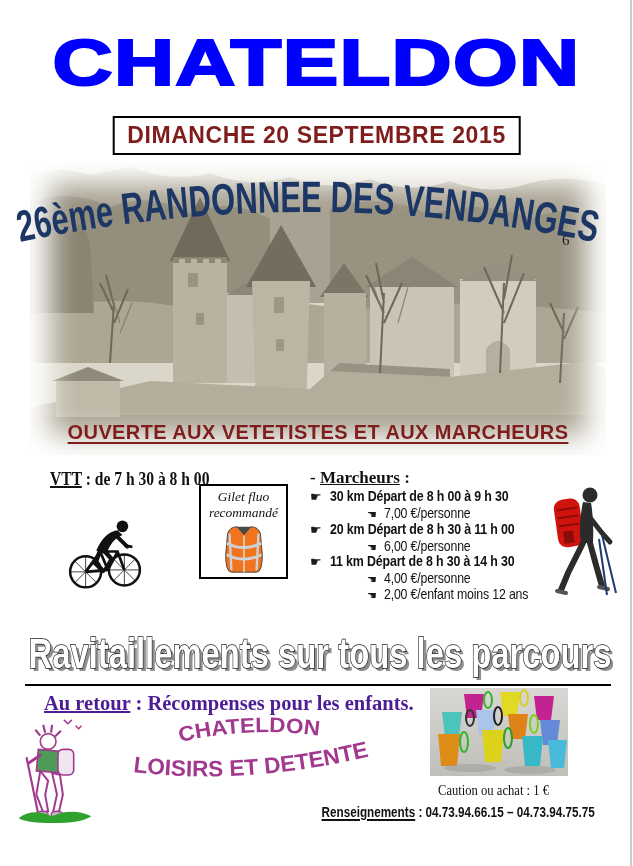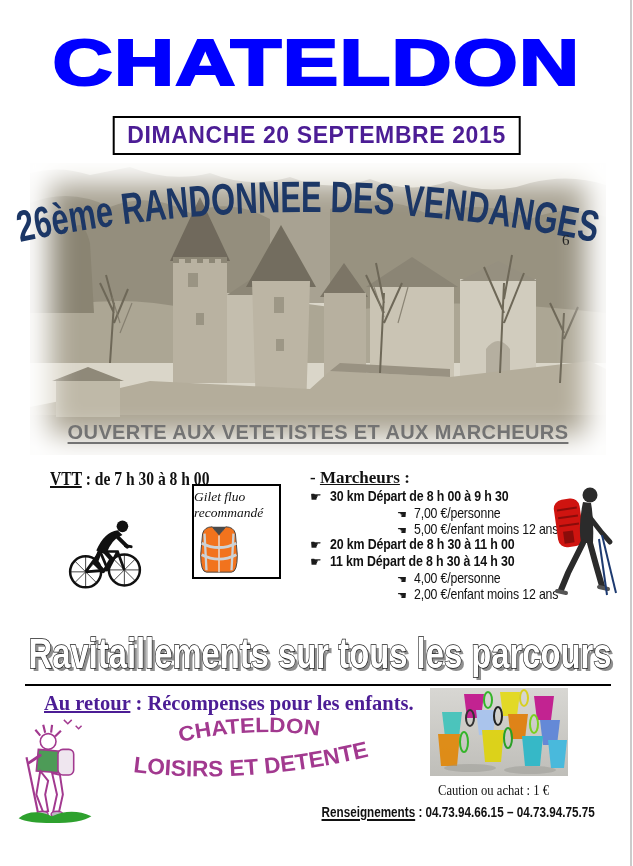--- a/index.html
+++ b/index.html
@@ -7,50 +7,50 @@
         font-family:"Liberation Sans",sans-serif;color:#111;}
   .edge-line{position:absolute;right:1px;top:0;width:2px;height:100%;background:#cbcbcb;}
 
   
   .title{position:absolute;top:26px;left:0;width:100%;text-align:center;
          color:#0000ff;font-weight:700;font-size:64px;letter-spacing:1px;
          -webkit-text-stroke:2.2px #0000ff;transform:scaleX(1.30);transform-origin:50% 50%;
          font-family:"Liberation Sans",sans-serif;}
   .date-box{position:absolute;top:116px;left:50%;transform:translateX(-50%);
             border:2px solid #000;padding:4px 13px;white-space:nowrap;}
-  .date-box span{color:#4c1d95;font-weight:bold;font-size:23px;letter-spacing:.6px;}
+  .date-box span{color:#7f1d1d;font-weight:bold;font-size:23px;letter-spacing:.6px;}
 
   
   .photo-wrap{position:absolute;left:30px;top:163px;width:576px;height:292px;}
   .photo-wrap svg{display:block;width:100%;height:100%;}
   .vignette{position:absolute;inset:0;box-shadow:inset 0 0 28px 20px #ffffff;pointer-events:none;}
 
   .wordart1{position:absolute;left:10px;top:166px;width:612px;height:100px;overflow:visible;}
   .sub6{position:absolute;left:562px;top:232px;font:15px "Liberation Serif",serif;color:#222;}
 
   .ouverte{position:absolute;left:30px;top:421px;width:576px;text-align:center;}
-  .ouverte span{color:#737373;font-weight:bold;font-size:20px;letter-spacing:.4px;
+  .ouverte span{color:#7f1d1d;font-weight:bold;font-size:20px;letter-spacing:.4px;
                 text-decoration:underline;text-decoration-thickness:2px;text-underline-offset:3px;}
 
   
   .vtt{position:absolute;left:50px;top:468px;white-space:nowrap;
        font:bold 19px "Liberation Serif",serif;transform:scaleX(.82);transform-origin:0 50%;}
   .vtt .u{text-decoration:underline;text-decoration-thickness:2px;}
   .cyclist{position:absolute;left:60px;top:506px;width:90px;height:92px;}
-  .gilet-box{position:absolute;left:192px;top:484px;width:89px;height:95px;border:2px solid #000;
-             text-align:left;box-sizing:border-box;padding-top:3px;}
+  .gilet-box{position:absolute;left:199px;top:484px;width:89px;height:95px;border:2px solid #000;
+             text-align:center;box-sizing:border-box;padding-top:3px;}
   .gilet-box .gl{font:italic 13.5px "Liberation Serif",serif;line-height:16px;display:block;}
   .gilet-box svg{margin-top:1px;}
 
   
   .march{position:absolute;left:310px;top:468px;width:250px;}
   .m-head{font:bold 17px "Liberation Serif",serif;height:19px;white-space:pre;}
   .m-head .u{text-decoration:underline;font-family:Liberation Serif, serif;}
   .m-route{height:17px;white-space:nowrap;}
-  .m-price{height:15.5px;margin-left:87px;white-space:nowrap;}
+  .m-price{height:15.5px;margin-left:57px;white-space:nowrap;}
   .rb{display:inline-block;width:20px;font-family:"DejaVu Sans",sans-serif;font-size:13px;color:#1a1a1a;}
   .pb{display:inline-block;width:17px;font-family:"DejaVu Sans",sans-serif;font-size:11px;color:#1a1a1a;}
   .rt{display:inline-block;font:bold 15.5px "Liberation Sans",sans-serif;transform:scaleX(.8);
       transform-origin:0 50%;letter-spacing:-.2px;}
   .pt{display:inline-block;font:14.5px "Liberation Sans",sans-serif;transform:scaleX(.85);
       transform-origin:0 50%;letter-spacing:-.2px;}
   .hiker2{position:absolute;left:550px;top:485px;width:70px;height:115px;}
 
   
   .banner-svg{position:absolute;left:0;top:625px;width:633px;height:58px;}
@@ -179,23 +179,23 @@
       <path d="M7,34 Q25,43 43,34" stroke="#ccd2d6" stroke-width="3" fill="none"></path>
       <path d="M10,12 L12,50 M40,12 L38,50" stroke="#ccd2d6" stroke-width="2.4" fill="none"></path>
     </svg>
   </div>
 
   <div class="march">
     <div class="m-head"><span>- </span><span class="u">Marcheurs</span><span> :</span></div>
 
     <div class="m-route"><span class="rb">☛</span><span class="rt">30 km Départ de 8 h 00 à 9 h 30</span></div>
     <div class="m-price"><span class="pb">☚</span><span class="pt">7,00 €/personne</span></div>
-    <div class="m-price"><span class="pb">☚</span><span class="pt">5,00 €/enfant moins 12 ans</span></div>
 
     <div class="m-route"><span class="rb">☛</span><span class="rt">20 km Départ de 8 h 30 à 11 h 00</span></div>
+    <div class="m-price"><span class="pb">☚</span><span class="pt">6,00 €/personne</span></div>
 
     <div class="m-route"><span class="rb">☛</span><span class="rt">11 km Départ de 8 h 30 à 14 h 30</span></div>
     <div class="m-price"><span class="pb">☚</span><span class="pt">4,00 €/personne</span></div>
     <div class="m-price"><span class="pb">☚</span><span class="pt">2,00 €/enfant moins 12 ans</span></div>
   </div>
 
   <svg class="hiker2" viewBox="0 0 70 115">
     <g transform="rotate(-8 18 39)">
       <rect x="6" y="14" rx="9" width="26" height="48" fill="#cf1410"></rect>
       <path d="M9,24 h20 M9,32 h20 M9,40 h20" stroke="#8a0c0a" stroke-width="2" fill="none"></path>

